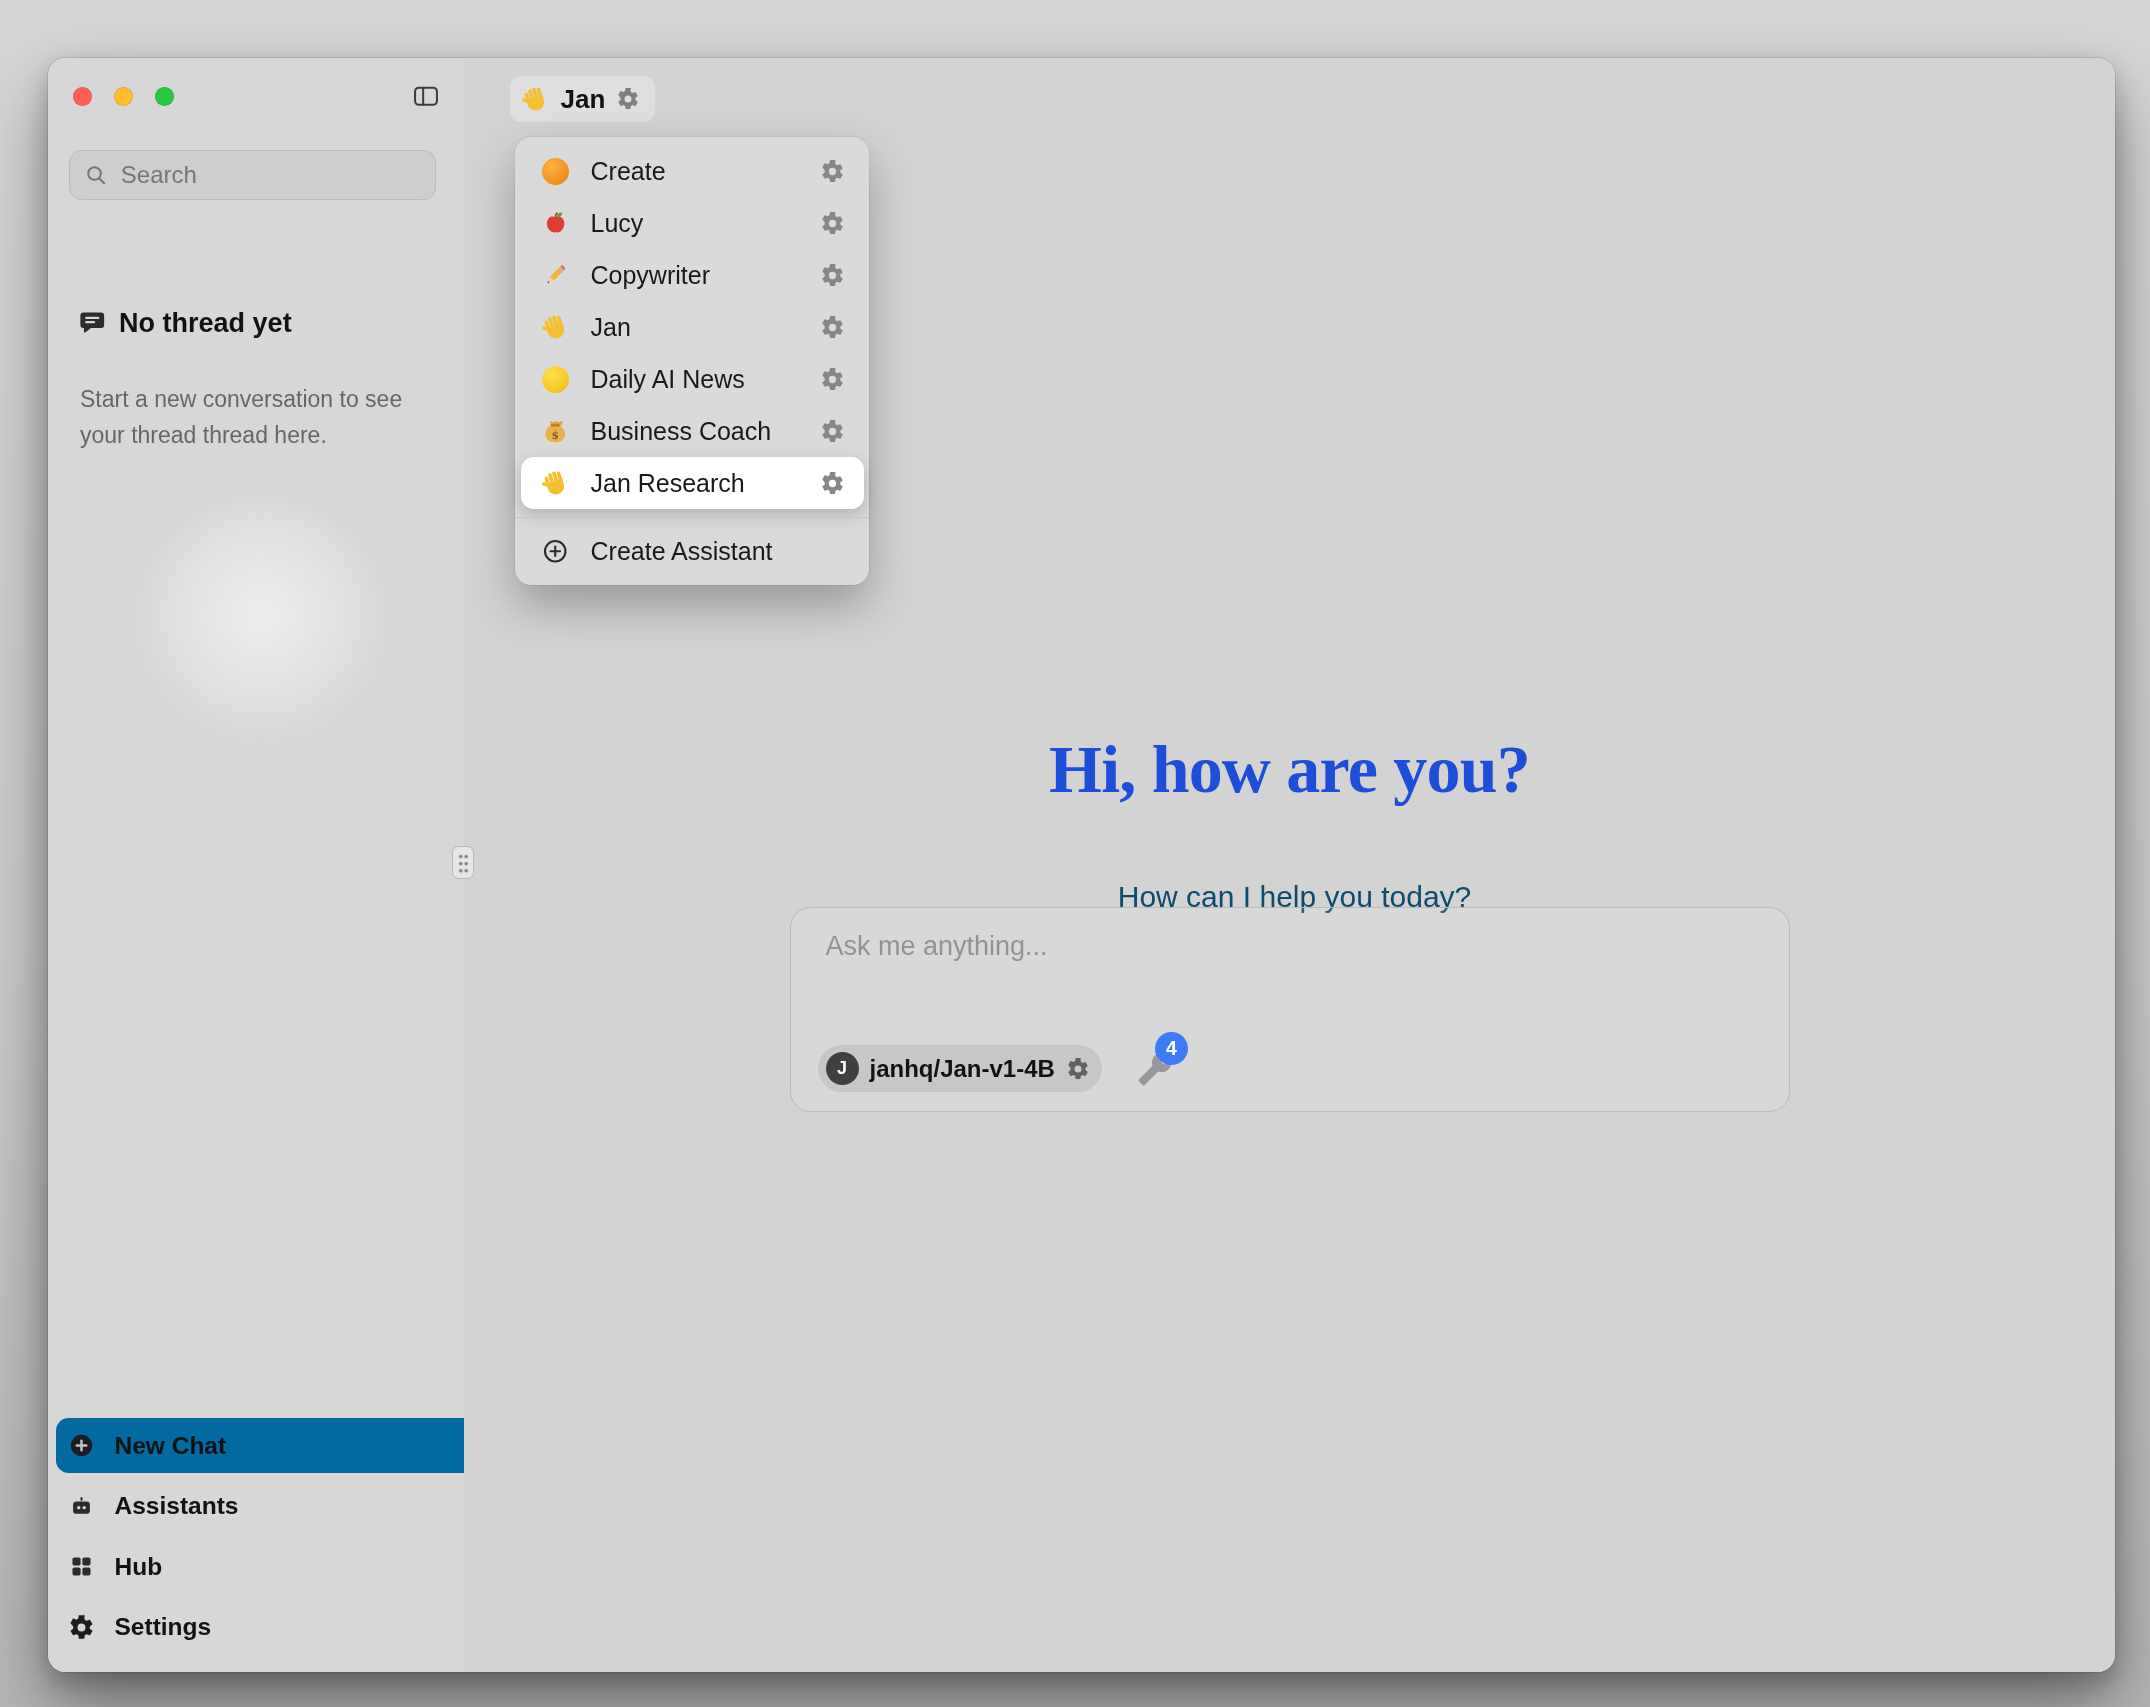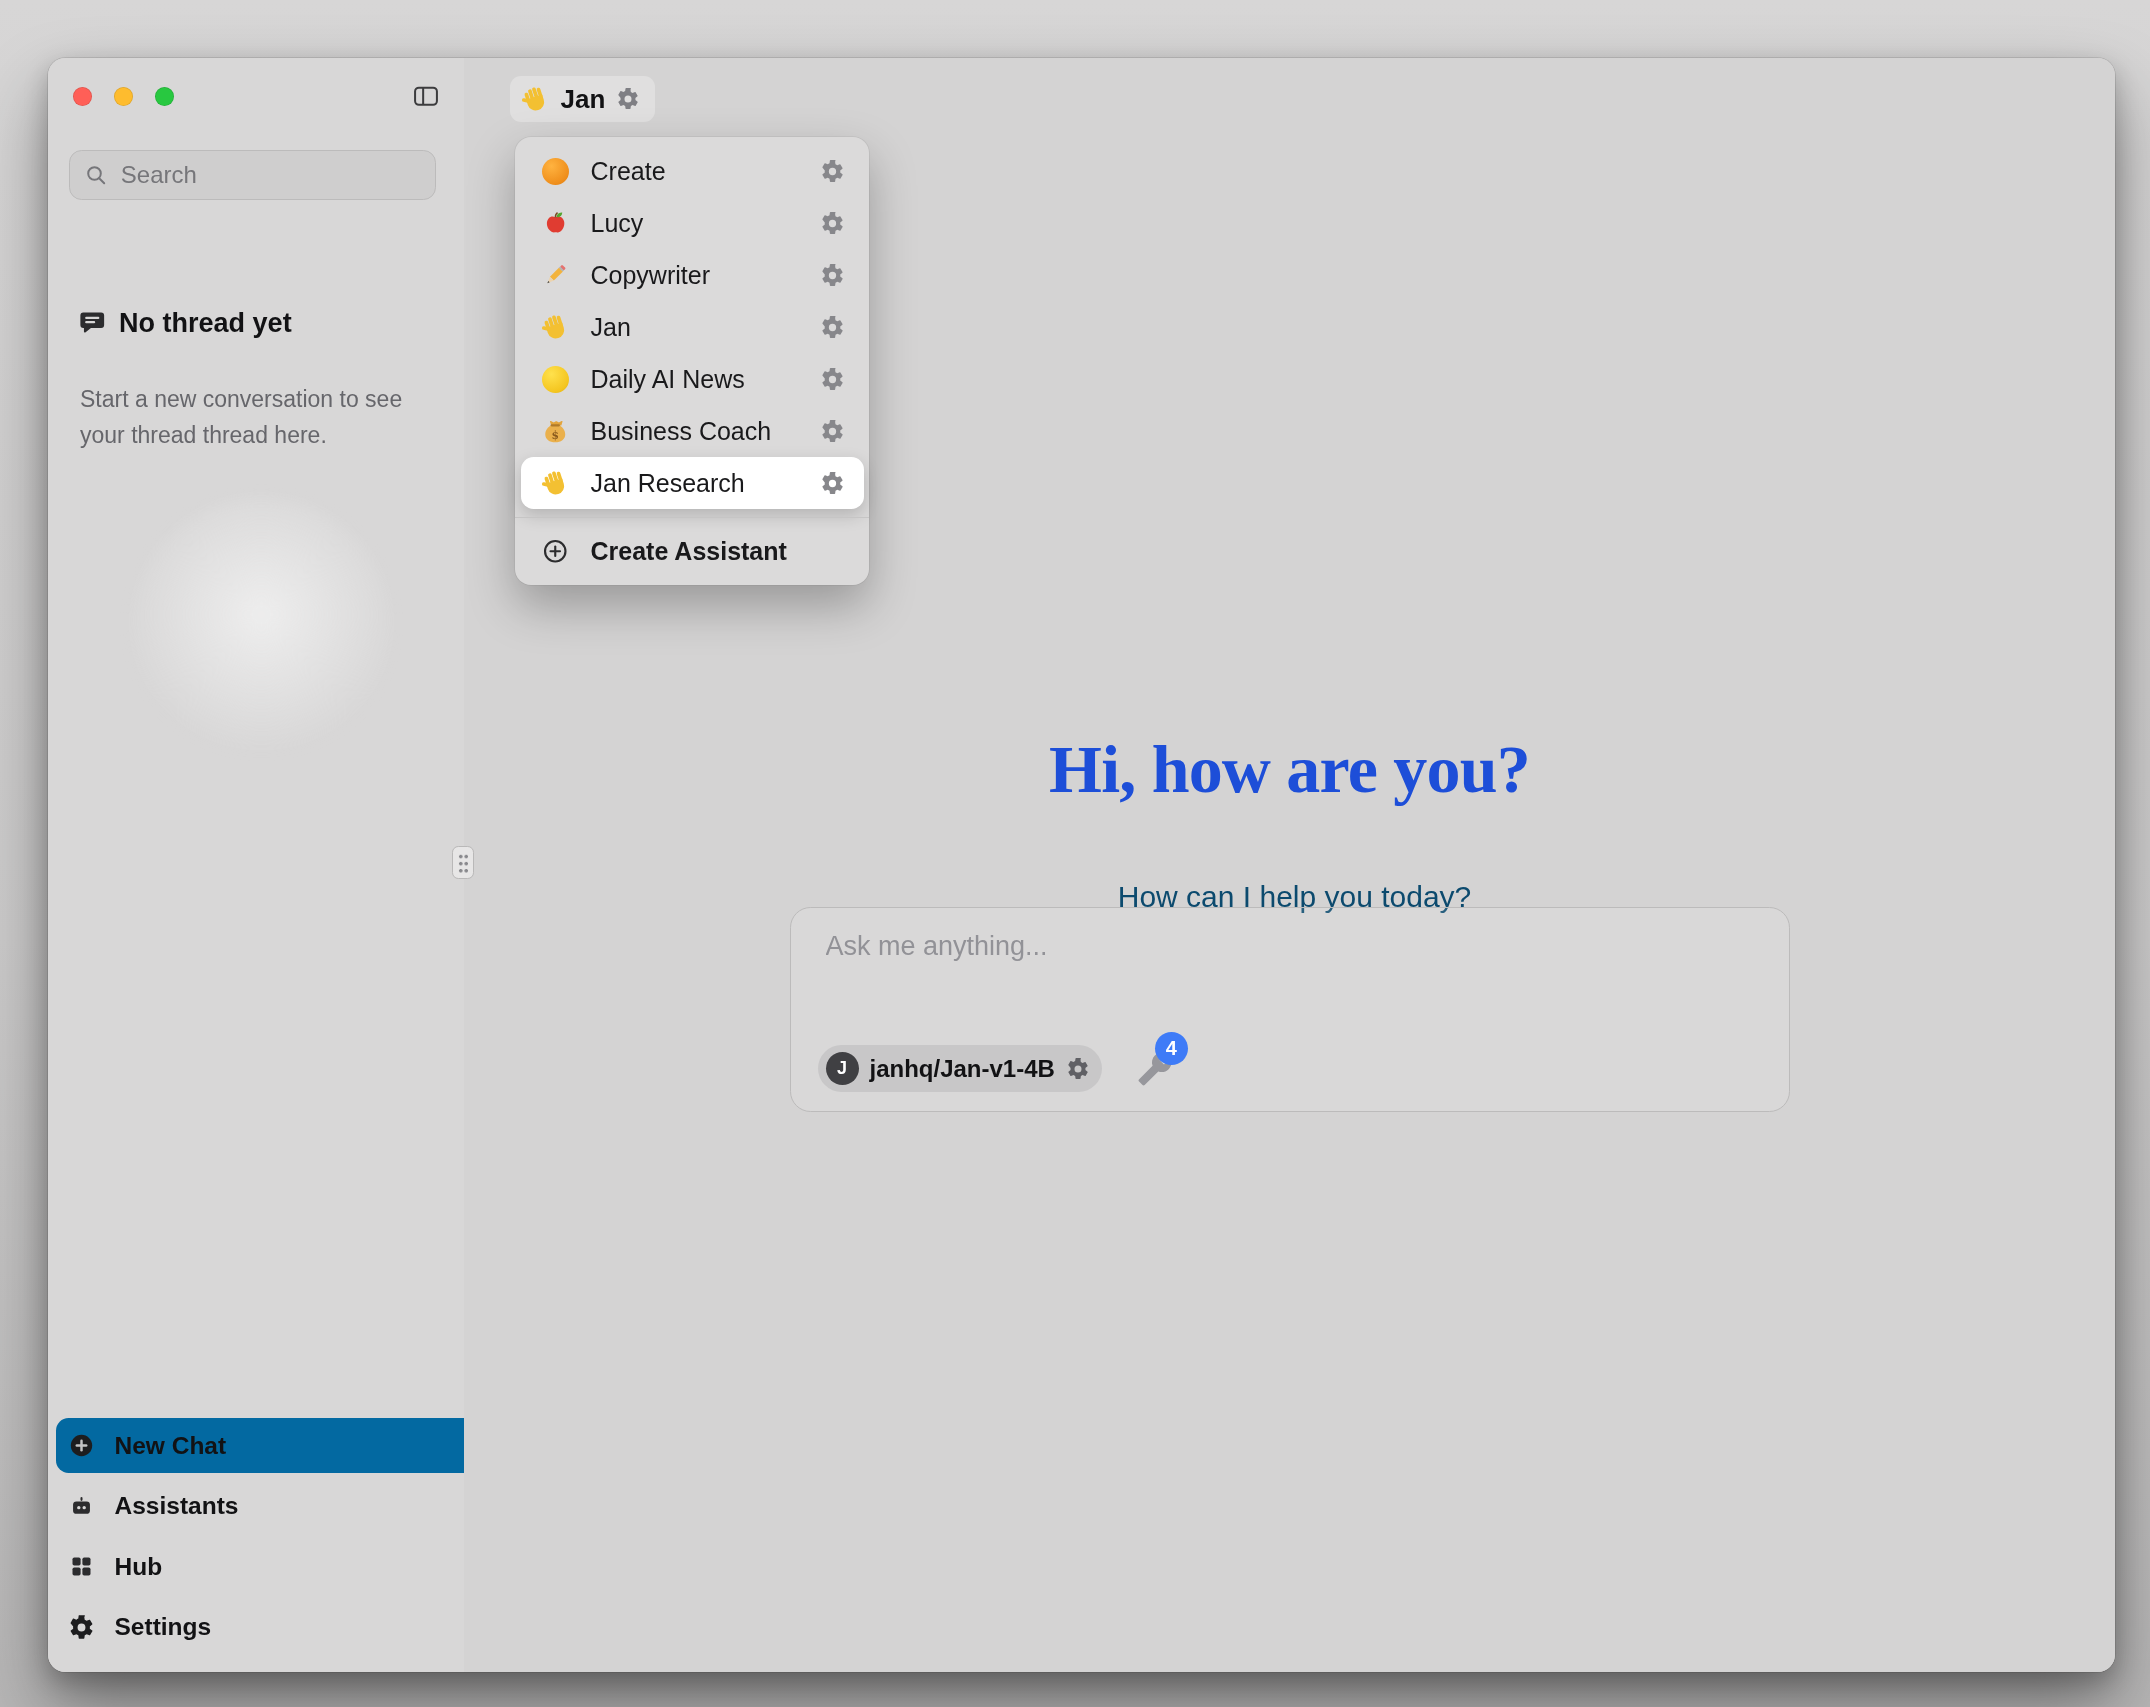--- a/index.html
+++ b/index.html
@@ -57,21 +57,21 @@
   .menu-item .mi-icon { width:32px; height:32px; display:flex; align-items:center; justify-content:center; flex:0 0 auto; }
   .menu-item .mi-icon svg { width:28.5px; height:28.5px; }
   .menu-item .label { flex:1; }
   .menu-item .gear { width:25px; height:25px; color:#87878b; flex:0 0 auto; }
   .menu-item.highlighted { background:#ffffff; box-shadow:0 6.3px 17.4px rgba(0,0,0,.18); }
   .dot { width:27px; height:27px; border-radius:50%; }
   .dot-orange { background:radial-gradient(circle at 35% 30%, #ffb340, #ef8e1b 70%, #d97a10); }
   .dot-yellow { background:radial-gradient(circle at 35% 30%, #ffe14d, #f4c51f 70%, #d9a912); }
   .menu-sep { height:0.8px; background:#c6c5c5; margin:8px 0; }
   .menu-create { height:51px; margin:0 5.5px; padding:0 19px; display:flex; align-items:center; gap:19px;
-    font-size:25px; font-weight:700; color:#19191b; cursor:pointer;text-align:right; }
+    font-size:25px; font-weight:400; color:#19191b; cursor:pointer;text-align:right; }
   .menu-create .mi-icon { width:32px; height:32px; display:flex; align-items:center; justify-content:center; color:#2c2c2e; }
   .menu-create .mi-icon svg { width:28.5px; height:28.5px; }
   
   .greeting { position:absolute; top:626px; left:0; right:0; text-align:center;
     font-family:"Liberation Serif","DejaVu Serif",serif; font-size:68px; font-weight:600; color:#1d4ed8; letter-spacing:-0.8px; }
   .subtitle { position:absolute; top:792px; left:2px; right:0; text-align:center; font-size:30px; color:#0c4a6e;margin-left:8px; }
   .composer { position:absolute; top:849px; left:50%; transform:translateX(-50%); width:1000px; height:205px;
     border:1.2px solid #bcbbbb; border-radius:20.6px; background:rgba(255,255,255,.12); }
   .chat-input { position:absolute; top:22px; left:33px; right:33px; background:none; border:none; outline:none;
     font-size:27px; color:#1d1d1f; font-family:inherit; }

